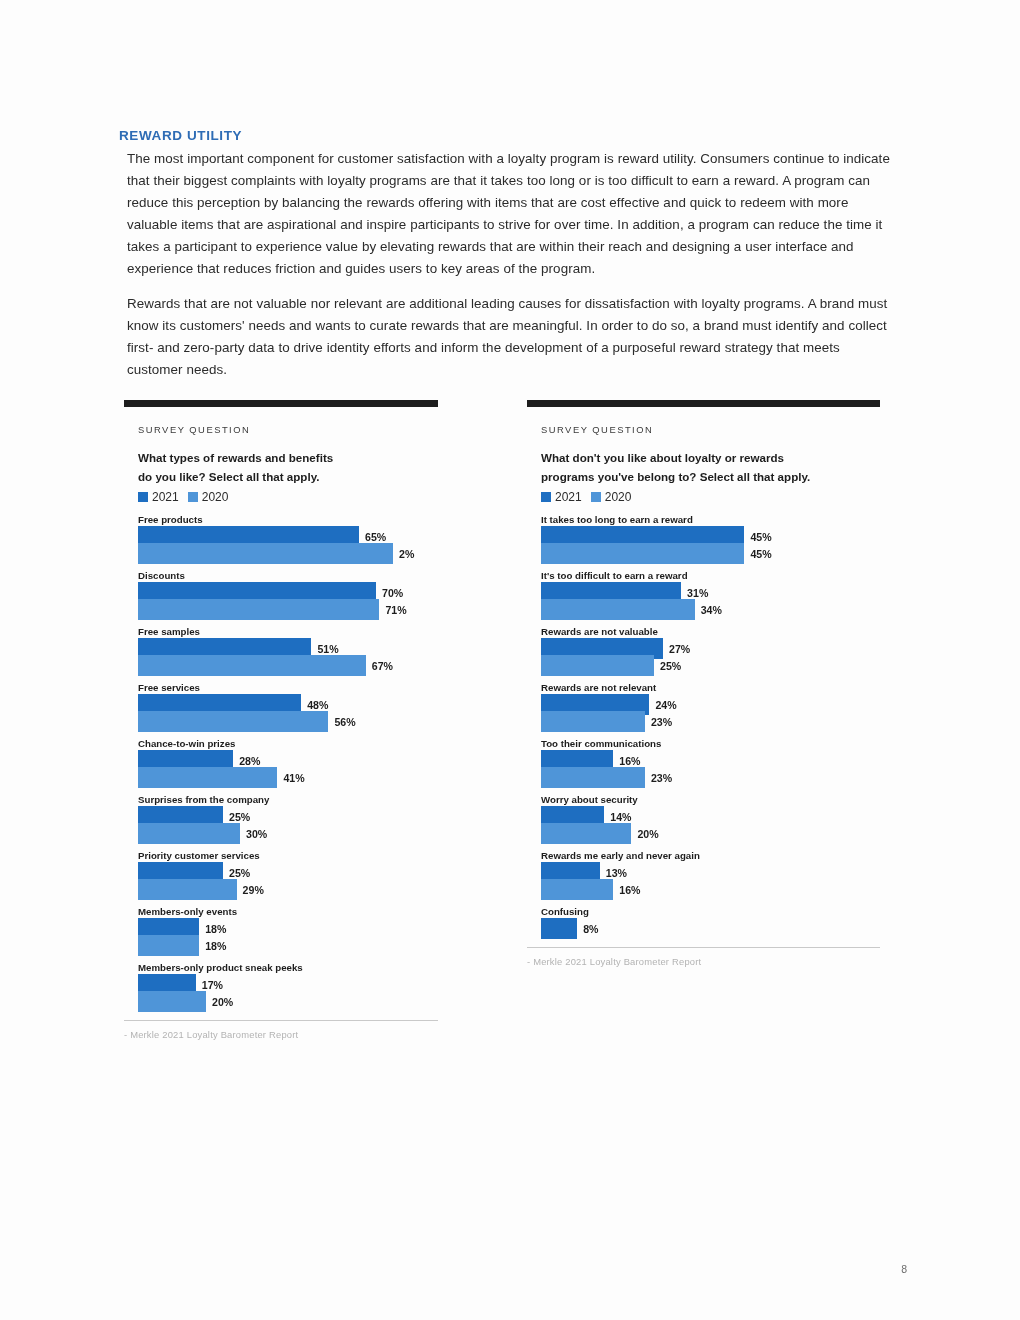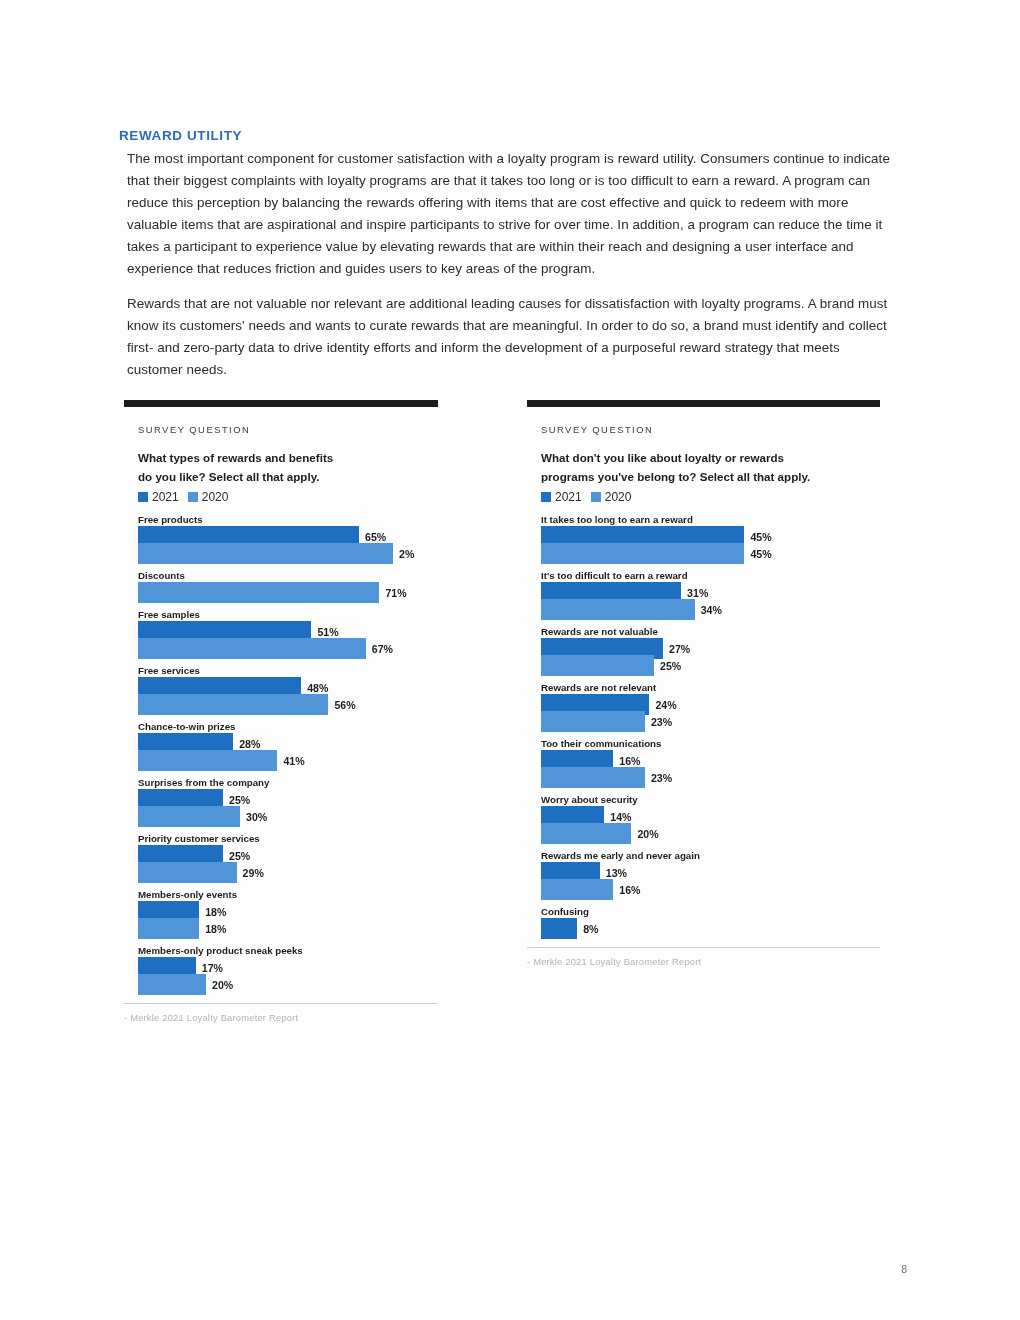--- a/index.html
+++ b/index.html
@@ -184,20 +184,24 @@
             <span class="bar-value">65%</span>
           </div>
           <div class="bar-row">
             <div class="bar-fill" style="background: rgb(79, 149, 216); width: 255px;"></div>
             <span class="bar-value">2%</span>
           </div>
         </div>
         <div class="bar-group">
           <div class="bar-label">Discounts</div>
           <div class="bar-row">
+            <div class="bar-fill" style="background: rgb(30, 110, 193); width: 238px;"></div>
+            <span class="bar-value">70%</span>
+          </div>
+          <div class="bar-row">
             <div class="bar-fill" style="background: rgb(79, 149, 216); width: 241.4px;"></div>
             <span class="bar-value">71%</span>
           </div>
         </div>
         <div class="bar-group">
           <div class="bar-label">Free samples</div>
           <div class="bar-row">
             <div class="bar-fill" style="background: rgb(30, 110, 193); width: 173.4px;"></div>
             <span class="bar-value">51%</span>
           </div>

